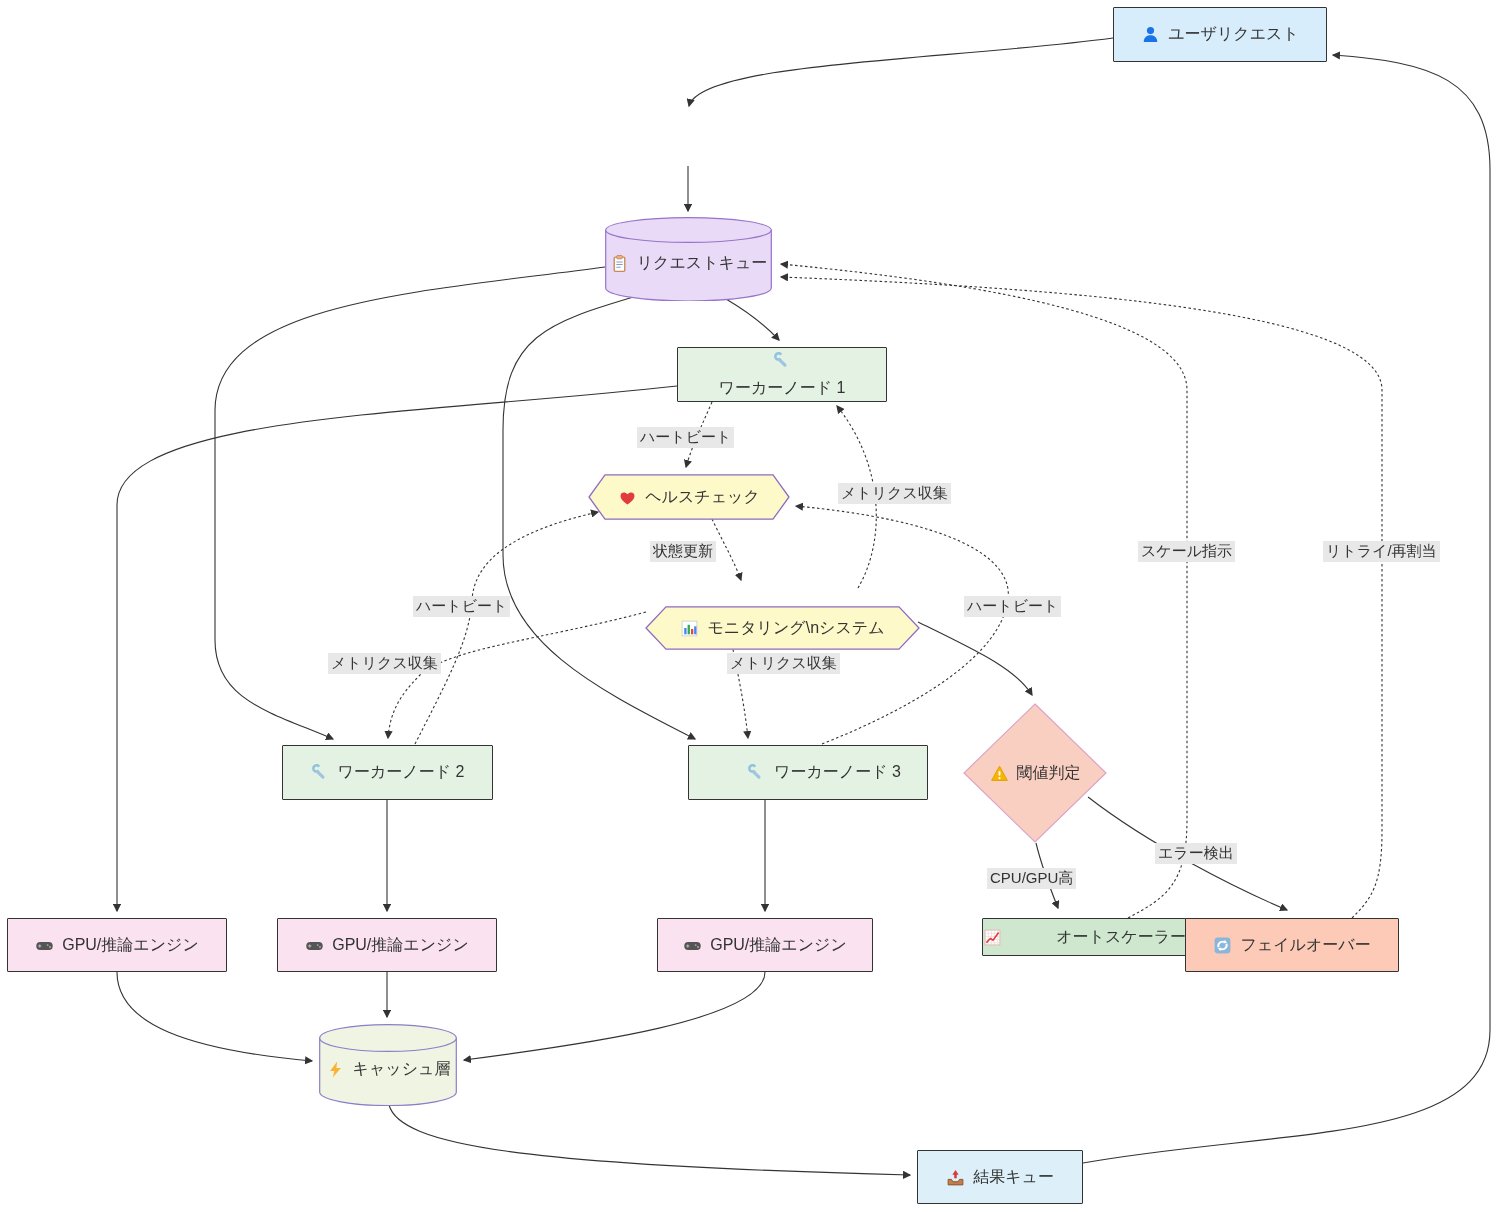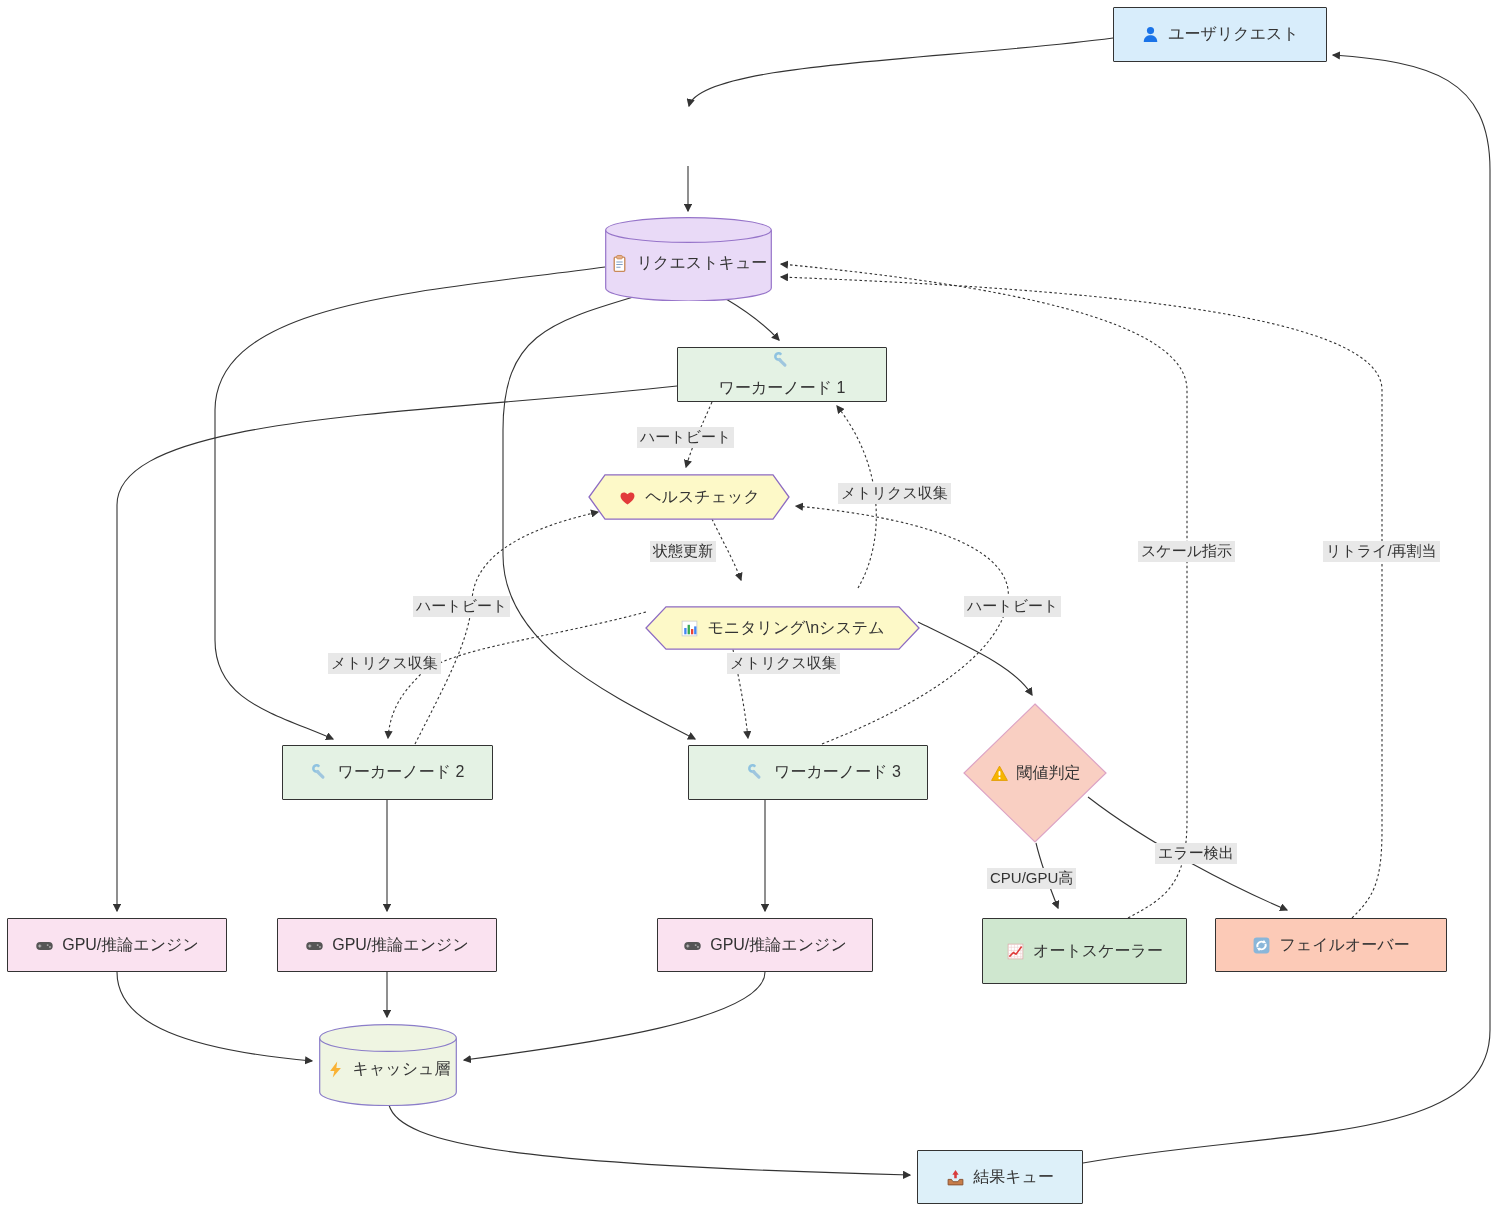--- a/index.html
+++ b/index.html
@@ -199,32 +199,32 @@
       <svg viewBox="0 0 18 18">
           <rect x="1.2" y="5.8" width="15.6" height="7.4" rx="3.7" fill="#555555"></rect>
           <path d="M4.5,8 v3 M3,9.5 h3" stroke="#bbbbbb" stroke-width="1.1"></path>
           <circle cx="12" cy="8.6" r="0.9" fill="#aaaaaa"></circle>
           <circle cx="14.2" cy="10.4" r="0.9" fill="#aaaaaa"></circle>
         </svg>
     </span>
     <span>GPU/推論エンジン</span>
   </div>
 
-  <div class="node rect n-autoscaler" style="left:982px;top:918px;width:205px;height:66px;">
+  <div class="node rect n-autoscaler" style="left:982px;top:918px;width:205px;height:38px;justify-content:space-between;">
     <span class="icon">
       <svg viewBox="0 0 18 18">
           <rect x="2" y="2" width="14" height="14" fill="#ffffff" stroke="#ddaaaa" stroke-width="0.7"></rect>
           <path d="M5,2 v14 M8,2 v14 M11,2 v14 M14,2 v14 M2,5 h14 M2,8 h14 M2,11 h14 M2,14 h14" stroke="#eecccc" stroke-width="0.5"></path>
           <path d="M3.2,13.8 L7,10 L9.5,11.6 L14.8,4.2" stroke="#e03b3b" stroke-width="1.5" fill="none"></path>
         </svg>
     </span>
     <span>オートスケーラー</span>
   </div>
 
-  <div class="node rect n-failover" style="left:1215px;top:918px;width:232px;height:54px;">
+  <div class="node rect n-failover" style="left:1185px;top:918px;width:214px;height:54px;">
     <span class="icon">
       <svg viewBox="0 0 18 18">
           <rect x="1.5" y="1.5" width="15" height="15" rx="3" fill="#8ab6d9"></rect>
           <path d="M5.2,10.6 a4,4 0 0 1 6.2,-4.4" stroke="#ffffff" stroke-width="1.8" fill="none"></path>
           <path d="M12.8,7.4 a4,4 0 0 1 -6.2,4.4" stroke="#ffffff" stroke-width="1.8" fill="none"></path>
           <path d="M11.2,3.6 L13.3,6.6 L10,6.9 Z" fill="#ffffff"></path>
           <path d="M6.8,14.4 L4.7,11.4 L8,11.1 Z" fill="#ffffff"></path>
         </svg>
     </span>
     <span>フェイルオーバー</span>

